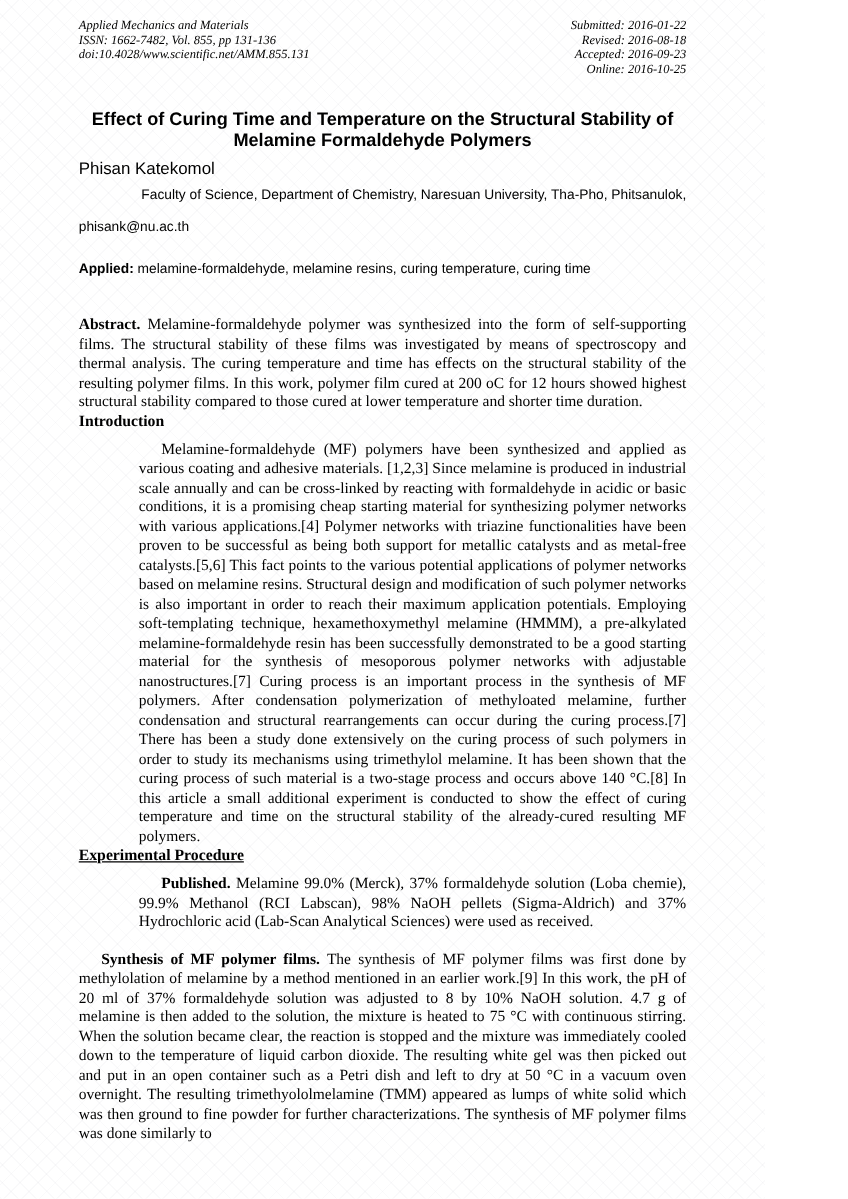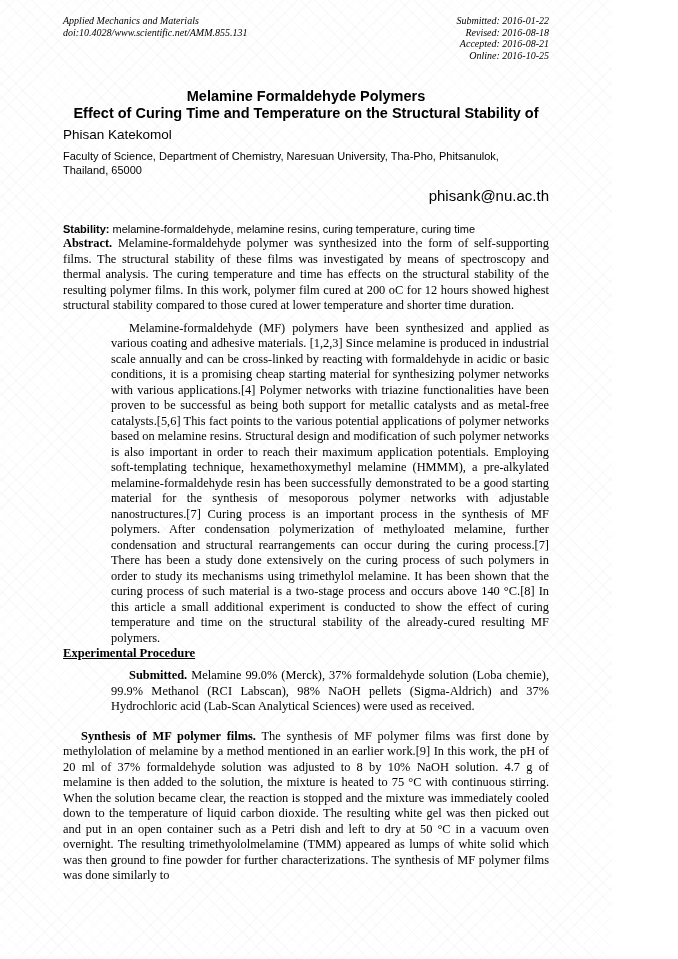--- a/index.html
+++ b/index.html
@@ -45,45 +45,45 @@
     font-family: "Liberation Sans", sans-serif;
     font-size: 13.5px;
     line-height: 16px;
     font-weight: normal;
   }
   .affiliation {
     margin-top: 6px;
     font-family: "Liberation Sans", sans-serif;
     font-size: 11px;
     line-height: 14px;
-    text-align: left;
+    text-align: right;
   }
   .email {
     margin-top: 12px;
     font-family: "Liberation Sans", sans-serif;
-    font-size: 15px;
+    font-size: 11px;
     line-height: 14px;
-    text-align: right;
+    text-align: left;
   }
   .keywords {
     margin: 19px 0 0 0;
     font-family: "Liberation Sans", sans-serif;
     font-size: 11px;
     line-height: 14px;
     text-align: left;
   }
   
   .body-par {
     margin: 0;
     font-family: "Liberation Serif", serif;
     font-size: 12.4px;
     line-height: 15.5px;
     text-align: justify;
   }
-  .abstract { margin-top: 0; }
+  .abstract { margin-top: 30px; }
   .indent { text-indent: 18px; }
   h2.section-heading {
     margin: 0;
     font-family: "Liberation Serif", serif;
     font-size: 12.6px;
     line-height: 15px;
     font-weight: bold;
     text-align: left;
   }
   .h-intro { margin-top: 16px; }
@@ -93,50 +93,51 @@
   b { font-weight: bold; }
 </style>
 </head>
 <body>
 
 <div class="page">
 
   <header class="meta">
     <div class="meta-left">
       <div>Applied Mechanics and Materials</div>
+      <div>ISSN: 1662-7482, Vol. 855, pp 131-136</div>
       <div>doi:10.4028/www.scientific.net/AMM.855.131</div>
     </div>
     <div class="meta-right">
       <div>Submitted: 2016-01-22</div>
       <div>Revised: 2016-08-18</div>
-      <div>Accepted: 2016-08-21</div>
+      <div>Accepted: 2016-09-23</div>
       <div>Online: 2016-10-25</div>
     </div>
   </header>
 
   <h1 class="title">
+    <span class="tline">Effect of Curing Time and Temperature on the Structural Stability of</span>
     <span class="tline">Melamine Formaldehyde Polymers</span>
-    <span class="tline">Effect of Curing Time and Temperature on the Structural Stability of</span>
   </h1>
 
   <div class="author">Phisan Katekomol</div>
 
   <div class="affiliation">
     <div>Faculty of Science, Department of Chemistry, Naresuan University, Tha-Pho, Phitsanulok,</div>
-    <div>Thailand, 65000</div>
   </div>
 
   <div class="email">phisank@nu.ac.th</div>
 
-  <p class="keywords"><b>Stability:</b> <span>melamine-formaldehyde, melamine resins, curing temperature, curing time</span></p>
+  <p class="keywords"><b>Applied:</b> <span>melamine-formaldehyde, melamine resins, curing temperature, curing time</span></p>
 
   <p class="body-par abstract"><b>Abstract.</b> <span>Melamine-formaldehyde polymer was synthesized into the form of self-supporting films. The structural stability of these films was investigated by means of spectroscopy and thermal analysis. The curing temperature and time has effects on the structural stability of the resulting polymer films. In this work, polymer film cured at 200 oC for 12 hours showed highest structural stability compared to those cured at lower temperature and shorter time duration.</span></p>
 
+  <h2 class="section-heading h-intro">Introduction</h2>
 
   <p class="body-par indent par-after-heading">Melamine-formaldehyde (MF) polymers have been synthesized and applied as various coating and adhesive materials. [1,2,3] Since melamine is produced in industrial scale annually and can be cross-linked by reacting with formaldehyde in acidic or basic conditions, it is a promising cheap starting material for synthesizing polymer networks with various applications.[4] Polymer networks with triazine functionalities have been proven to be successful as being both support for metallic catalysts and as metal-free catalysts.[5,6] This fact points to the various potential applications of polymer networks based on melamine resins. Structural design and modification of such polymer networks is also important in order to reach their maximum application potentials. Employing soft-templating technique, hexamethoxymethyl melamine (HMMM), a pre-alkylated melamine-formaldehyde resin has been successfully demonstrated to be a good starting material for the synthesis of mesoporous polymer networks with adjustable nanostructures.[7] Curing process is an important process in the synthesis of MF polymers. After condensation polymerization of methyloated melamine, further condensation and structural rearrangements can occur during the curing process.[7] There has been a study done extensively on the curing process of such polymers in order to study its mechanisms using trimethylol melamine. It has been shown that the curing process of such material is a two-stage process and occurs above 140 °C.[8] In this article a small additional experiment is conducted to show the effect of curing temperature and time on the structural stability of the already-cured resulting MF polymers.</p>
 
   <h2 class="section-heading h-exp">Experimental Procedure</h2>
 
-  <p class="body-par indent par-after-heading"><b>Submitted.</b> <span>Melamine 99.0% (Merck), 37% formaldehyde solution (Loba chemie), 99.9% Methanol (RCI Labscan), 98% NaOH pellets (Sigma-Aldrich) and 37% Hydrochloric acid (Lab-Scan Analytical Sciences) were used as received.</span></p>
+  <p class="body-par indent par-after-heading"><b>Published.</b> <span>Melamine 99.0% (Merck), 37% formaldehyde solution (Loba chemie), 99.9% Methanol (RCI Labscan), 98% NaOH pellets (Sigma-Aldrich) and 37% Hydrochloric acid (Lab-Scan Analytical Sciences) were used as received.</span></p>
 
   <p class="body-par indent par-gap"><b>Synthesis of MF polymer films.</b> <span>The synthesis of MF polymer films was first done by methylolation of melamine by a method mentioned in an earlier work.[9] In this work, the pH of 20 ml of 37% formaldehyde solution was adjusted to 8 by 10% NaOH solution. 4.7 g of melamine is then added to the solution, the mixture is heated to 75 °C with continuous stirring. When the solution became clear, the reaction is stopped and the mixture was immediately cooled down to the temperature of liquid carbon dioxide. The resulting white gel was then picked out and put in an open container such as a Petri dish and left to dry at 50 °C in a vacuum oven overnight. The resulting trimethyololmelamine (TMM) appeared as lumps of white solid which was then ground to fine powder for further characterizations. The synthesis of MF polymer films was done similarly to</span></p>
 
 </div>
 
 </body></html>

